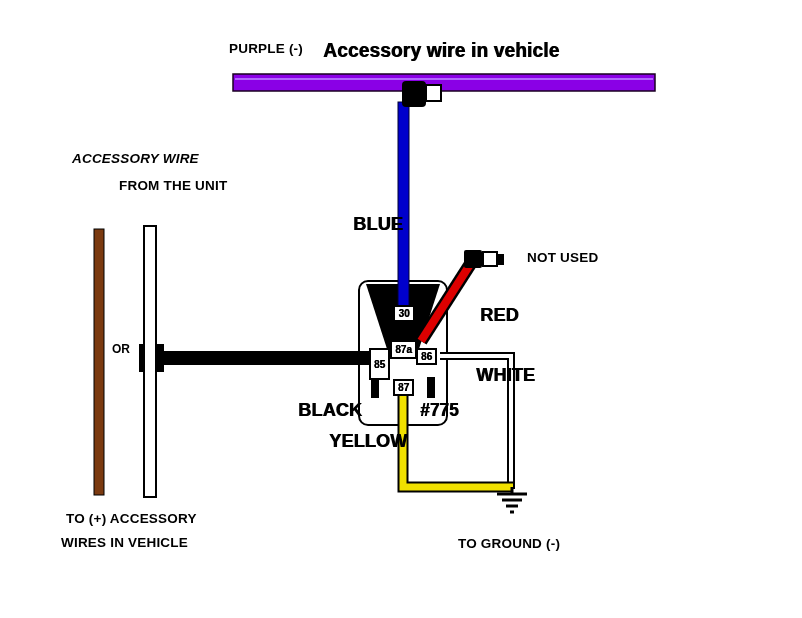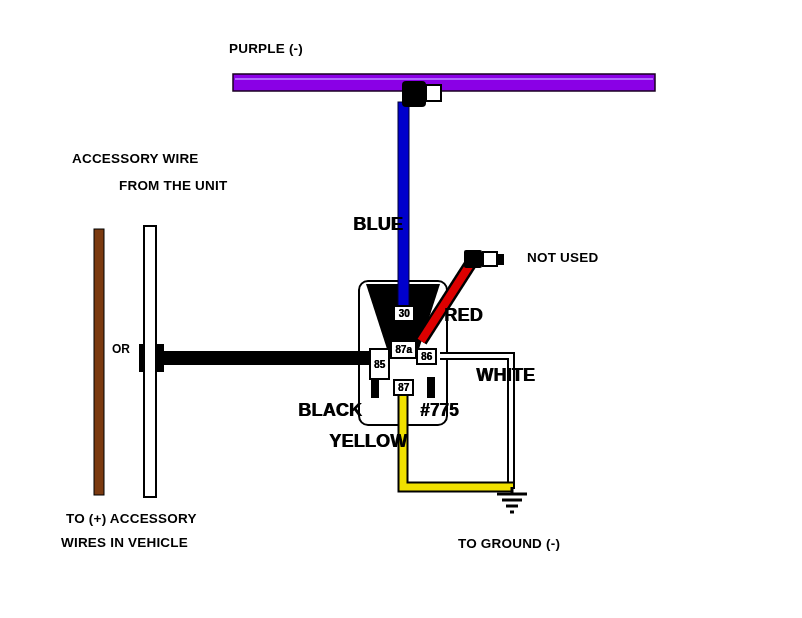--- a/index.html
+++ b/index.html
@@ -96,29 +96,30 @@
     <rect x="144" y="226" width="12" height="271" fill="#ffffff" stroke="#000000" stroke-width="2"></rect>
   </svg>
 
   <div class="terminal" style="left:393px; top:305px; width:22px; height:17px;">30</div>
   <div class="terminal" style="left:369px; top:348px; width:21px; height:32px;">85</div>
   <div class="terminal" style="left:390px; top:340px; width:27px; height:19px;">87a</div>
   <div class="terminal" style="left:416px; top:348px; width:21px; height:17px;">86</div>
   <div class="terminal" style="left:393px; top:379px; width:21px; height:17px;">87</div>
 
   <div class="lbl lbl-plain" style="left:229px; top:42px;">PURPLE (-)</div>
+  <div class="lbl lbl-heavy lbl-title" style="left:323px; top:40px;">Accessory wire in vehicle</div>
 
-  <div class="lbl lbl-plain" style="left:72px; top:152px;">ACCESSORY WIRE</div>
+  <div class="lbl lbl-plain" style="left:72px; top:152px;font-style:italic;">ACCESSORY WIRE</div>
   <div class="lbl lbl-plain" style="left:79px; top:179px;padding-left:40px;">FROM THE UNIT</div>
 
   <div class="lbl lbl-heavy" style="left:353px; top:214px;">BLUE</div>
 
   <div class="lbl lbl-plain" style="left:527px; top:251px;">NOT USED</div>
 
-  <div class="lbl lbl-heavy" style="left:444px; top:305px;">RED</div>
+  <div class="lbl lbl-heavy" style="left:444px; top:305px;padding-left:36px;">RED</div>
 
   <div class="lbl lbl-heavy" style="left:298px; top:369px;margin-top:31px;">BLACK</div>
 
   <div class="lbl lbl-heavy" style="left:448px; top:365px;margin-left:28px;">WHITE</div>
 
   <div class="lbl lbl-heavy" style="left:420px; top:401px; font-size:17px;">#775</div>
 
   <div class="lbl lbl-heavy" style="left:329px; top:431px;">YELLOW</div>
 
   <div class="lbl lbl-small" style="left:112px; top:343px;">OR</div>

